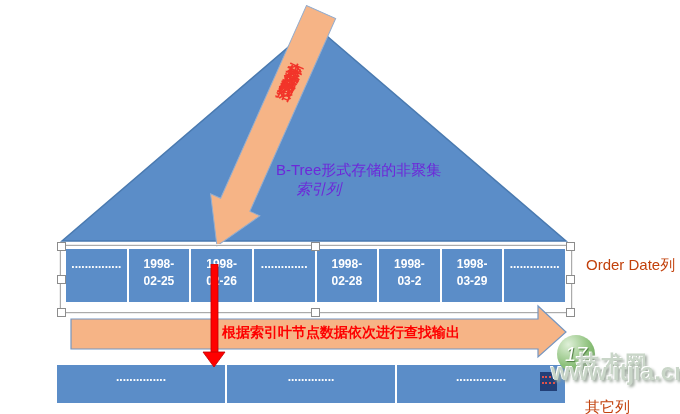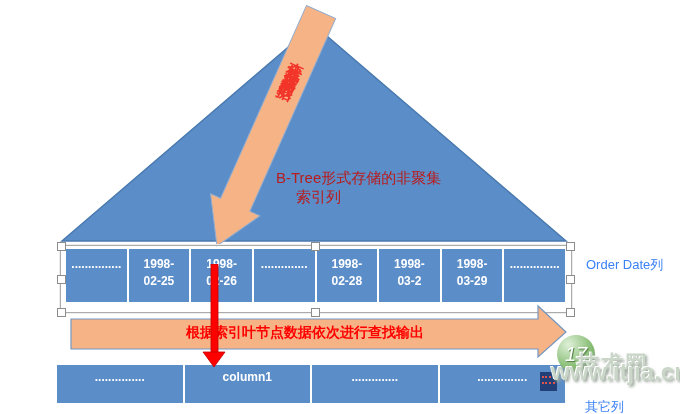--- a/index.html
+++ b/index.html
@@ -1,23 +1,23 @@
 <!DOCTYPE html>
 <html><head>
 <meta charset="utf-8">
 <style>
   html,body{margin:0;padding:0;background:#ffffff;}
   body{font-family:"Liberation Sans","DejaVu Sans",sans-serif;}
   #stage{position:relative;width:680px;height:414px;overflow:hidden;background:#fff;}
 
   
   #triangle-svg{position:absolute;left:0;top:0;z-index:1;}
-  .tri-label{position:absolute;left:276px;top:168px;z-index:2;color:#b91c1c;
+  .tri-label{position:absolute;left:276px;top:160px;z-index:2;color:#6d28d9;
              font-size:15px;line-height:19px;white-space:nowrap;}
-  .tri-label .l2{margin-left:20px;}
+  .tri-label .l2{margin-left:20px;font-style:italic;}
 
   
   #banner{position:absolute;left:241px;top:0px;width:56px;height:258px;
           transform:rotate(24deg);transform-origin:50% 50%;z-index:3;}
   #banner svg{position:absolute;left:0;top:0;}
   #banner .vtext{position:absolute;left:0;right:0;top:44px;bottom:26px;
                  display:flex;justify-content:center;}
   #banner .vtext span{writing-mode:vertical-rl;text-orientation:upright;
                  font-size:16px;font-weight:bold;letter-spacing:3px;
                  color:#f2352a;line-height:1;}
@@ -31,28 +31,28 @@
   
   .cellrow{position:absolute;display:flex;gap:2px;z-index:5;}
   #row-dates{left:66px;top:249px;width:499px;height:53px;}
   #row-cols{left:57px;top:365px;width:508px;height:38px;}
   .cell{flex:1 1 0;background:#5b8dc8;color:#ffffff;font-weight:bold;
         font-size:12px;text-align:center;white-space:pre-line;line-height:17px;
         display:flex;align-items:center;justify-content:center;}
   #row-dates .cell{align-items:flex-start;padding-top:7px;}
   #row-cols .cell{align-items:flex-start;padding-top:4px;}
 
-  .row-label{position:absolute;color:#3b82f6;font-size:13px;white-space:nowrap;text-align:right;}
+  .row-label{position:absolute;color:#c2410c;font-size:15px;white-space:nowrap;text-align:right;}
   #label-orderdate{left:586px;top:256px;z-index:5;}
   #label-othercols{left:585px;top:398px;z-index:12;}
 
   
   #flow-arrow{position:absolute;left:70px;top:304px;z-index:7;}
   #flow-text{position:absolute;left:70px;top:324px;width:470px;text-align:center;
-             color:#fe0000;font-size:14px;font-weight:bold;z-index:8;white-space:nowrap;}
+             color:#fe0000;font-size:14px;font-weight:bold;z-index:8;white-space:nowrap;padding-left:36px;}
 
   
   #red-arrow{position:absolute;left:202px;top:264px;z-index:9;}
 
   
   #watermark{position:absolute;left:536px;top:330px;width:144px;height:70px;
              z-index:11;pointer-events:none;}
   #wm-logo{position:absolute;left:21px;top:5px;width:38px;height:38px;border-radius:50%;
            background:radial-gradient(circle at 30% 25%,#dff0d8,#8cc07a 55%,#5f9c4e);
            display:flex;align-items:center;justify-content:center;
@@ -121,21 +121,20 @@
   </svg>
   <div id="flow-text">根据索引叶节点数据依次进行查找输出</div>
 
   <svg id="red-arrow" width="24" height="104">
     <rect x="9" y="0" width="7" height="90" fill="#ff0000" stroke="#c00000" stroke-width="0.8"></rect>
     <polygon points="1,88 23,88 12,103" fill="#ff0000" stroke="#c00000" stroke-width="0.8"></polygon>
   </svg>
 
   <div id="row-cols" class="cellrow">
     <div class="cell">...............</div>
-    <div class="cell">column1</div>
     <div class="cell">..............</div>
     <div class="cell">...............</div>
   </div>
   <div id="label-othercols" class="row-label">其它列</div>
 
   <div id="watermark">
     <div id="wm-logo">17</div>
     <div id="wm-chip">
         <i></i>
         <i></i>

